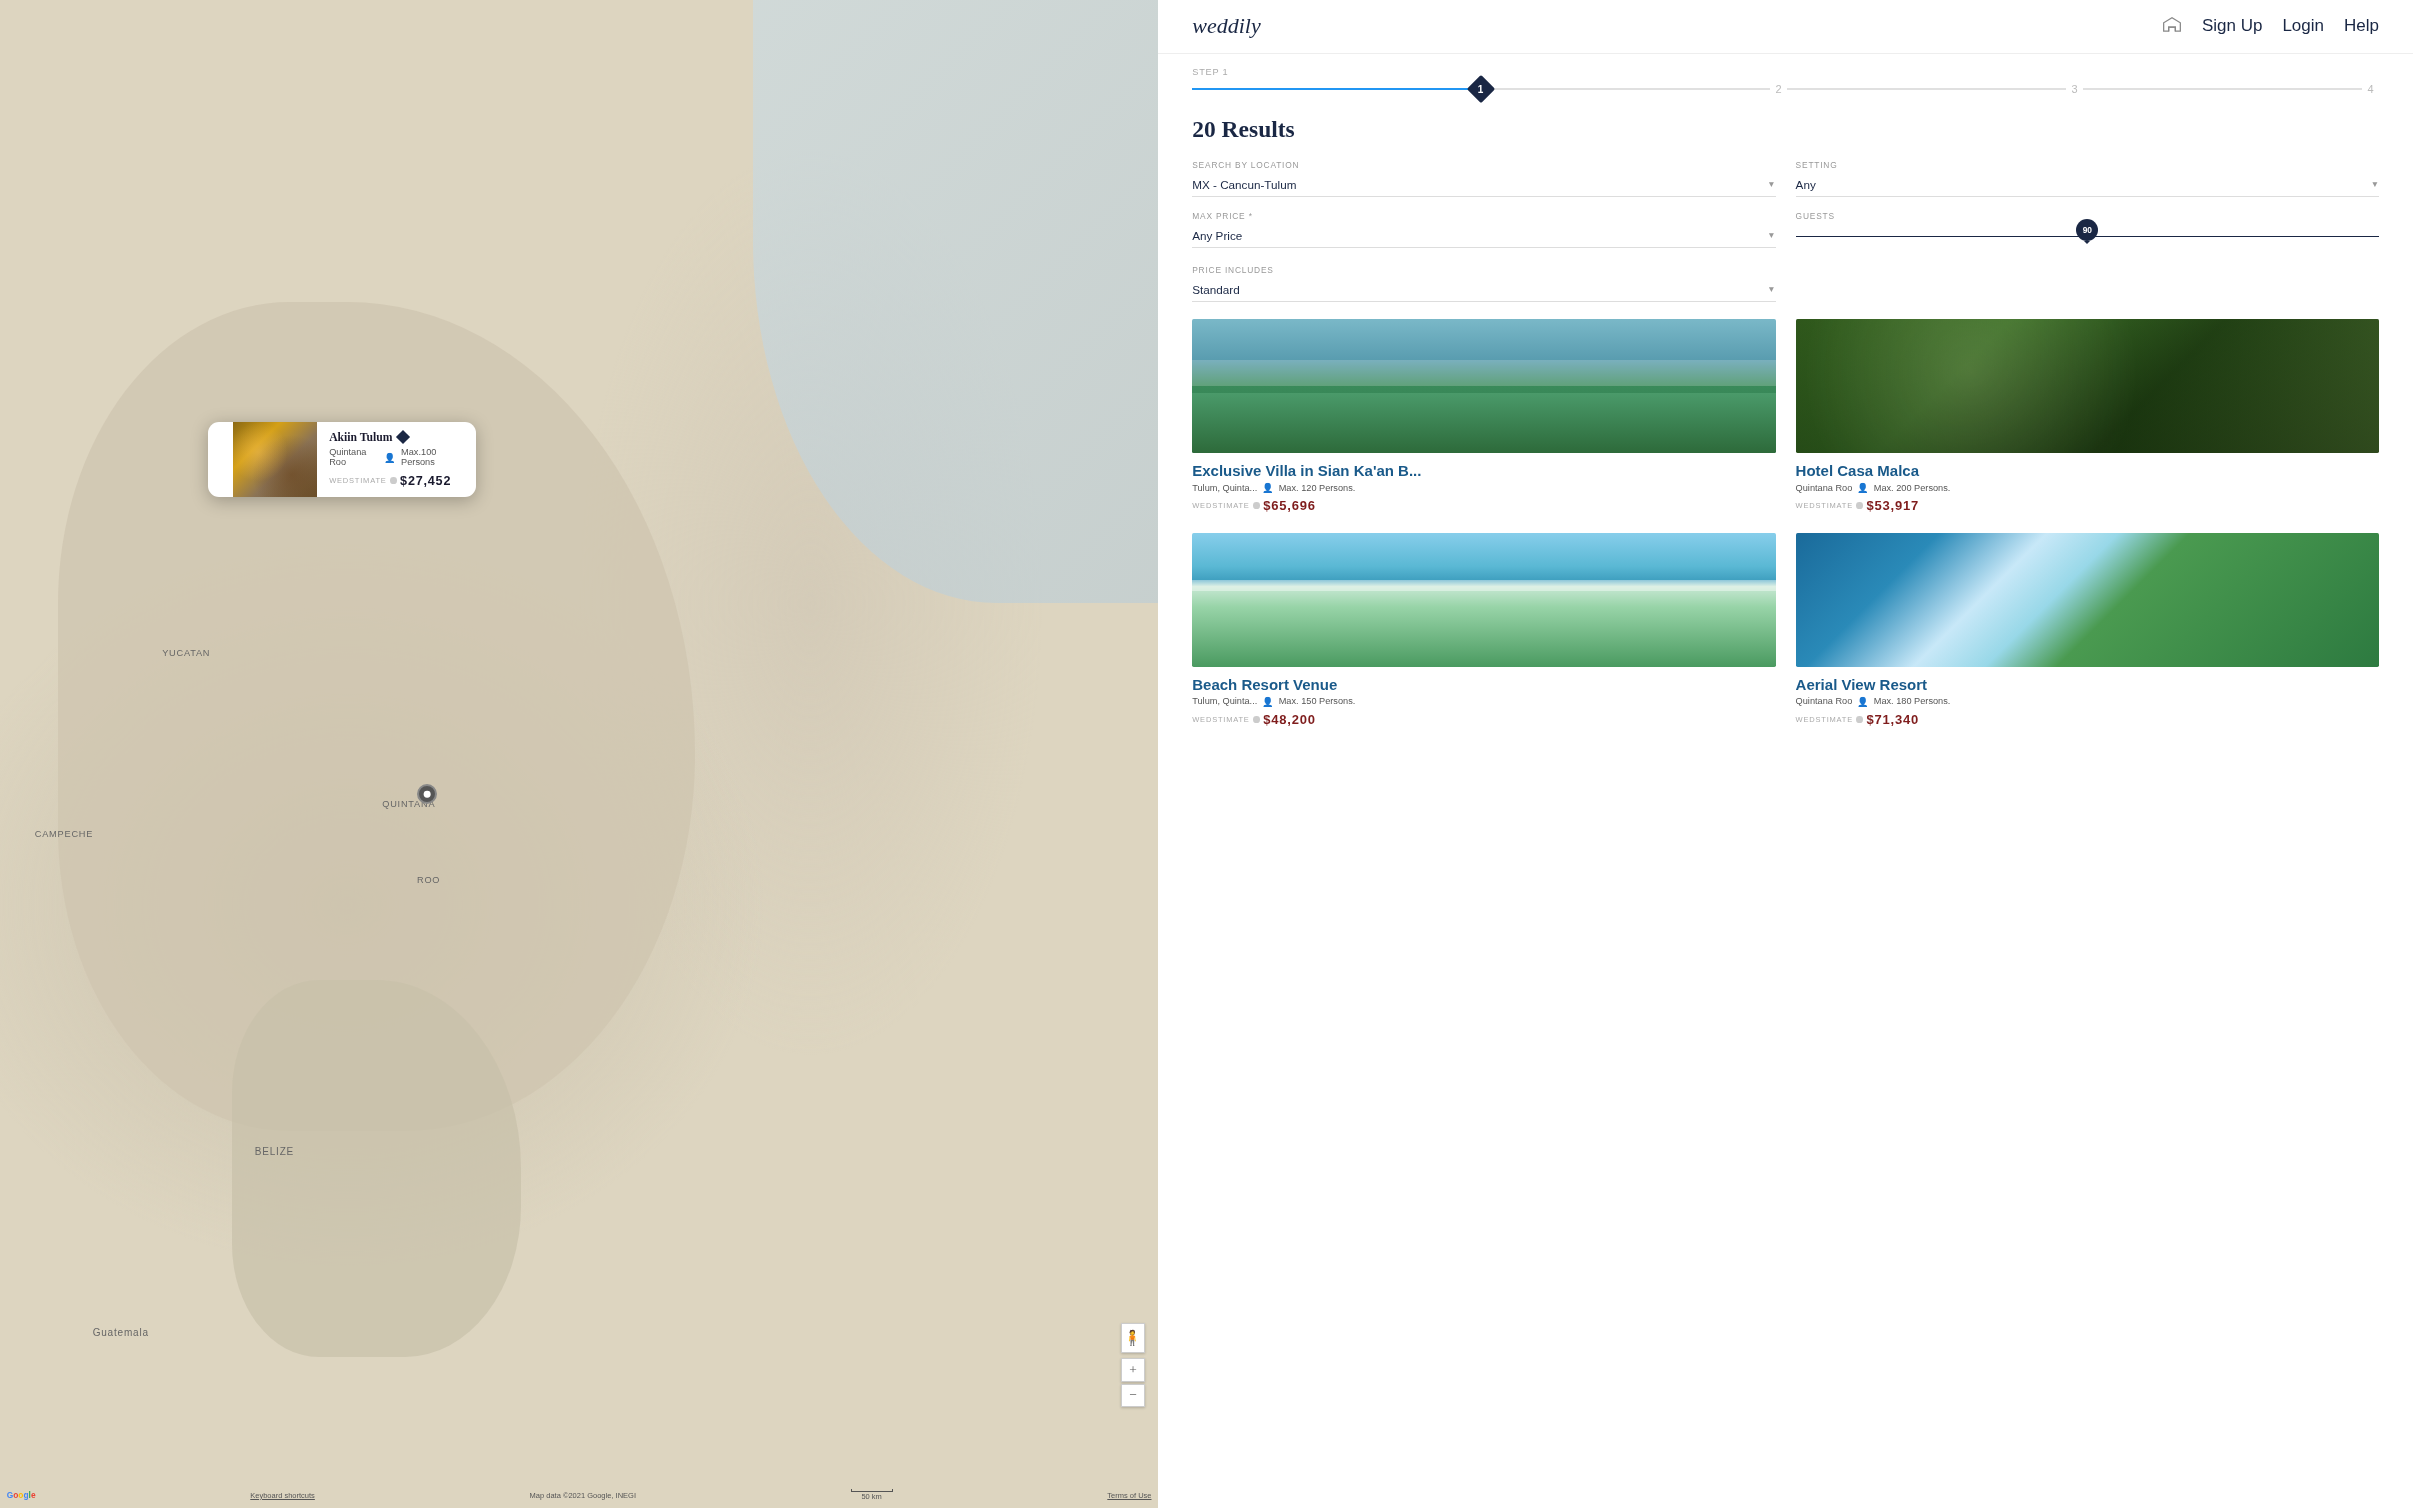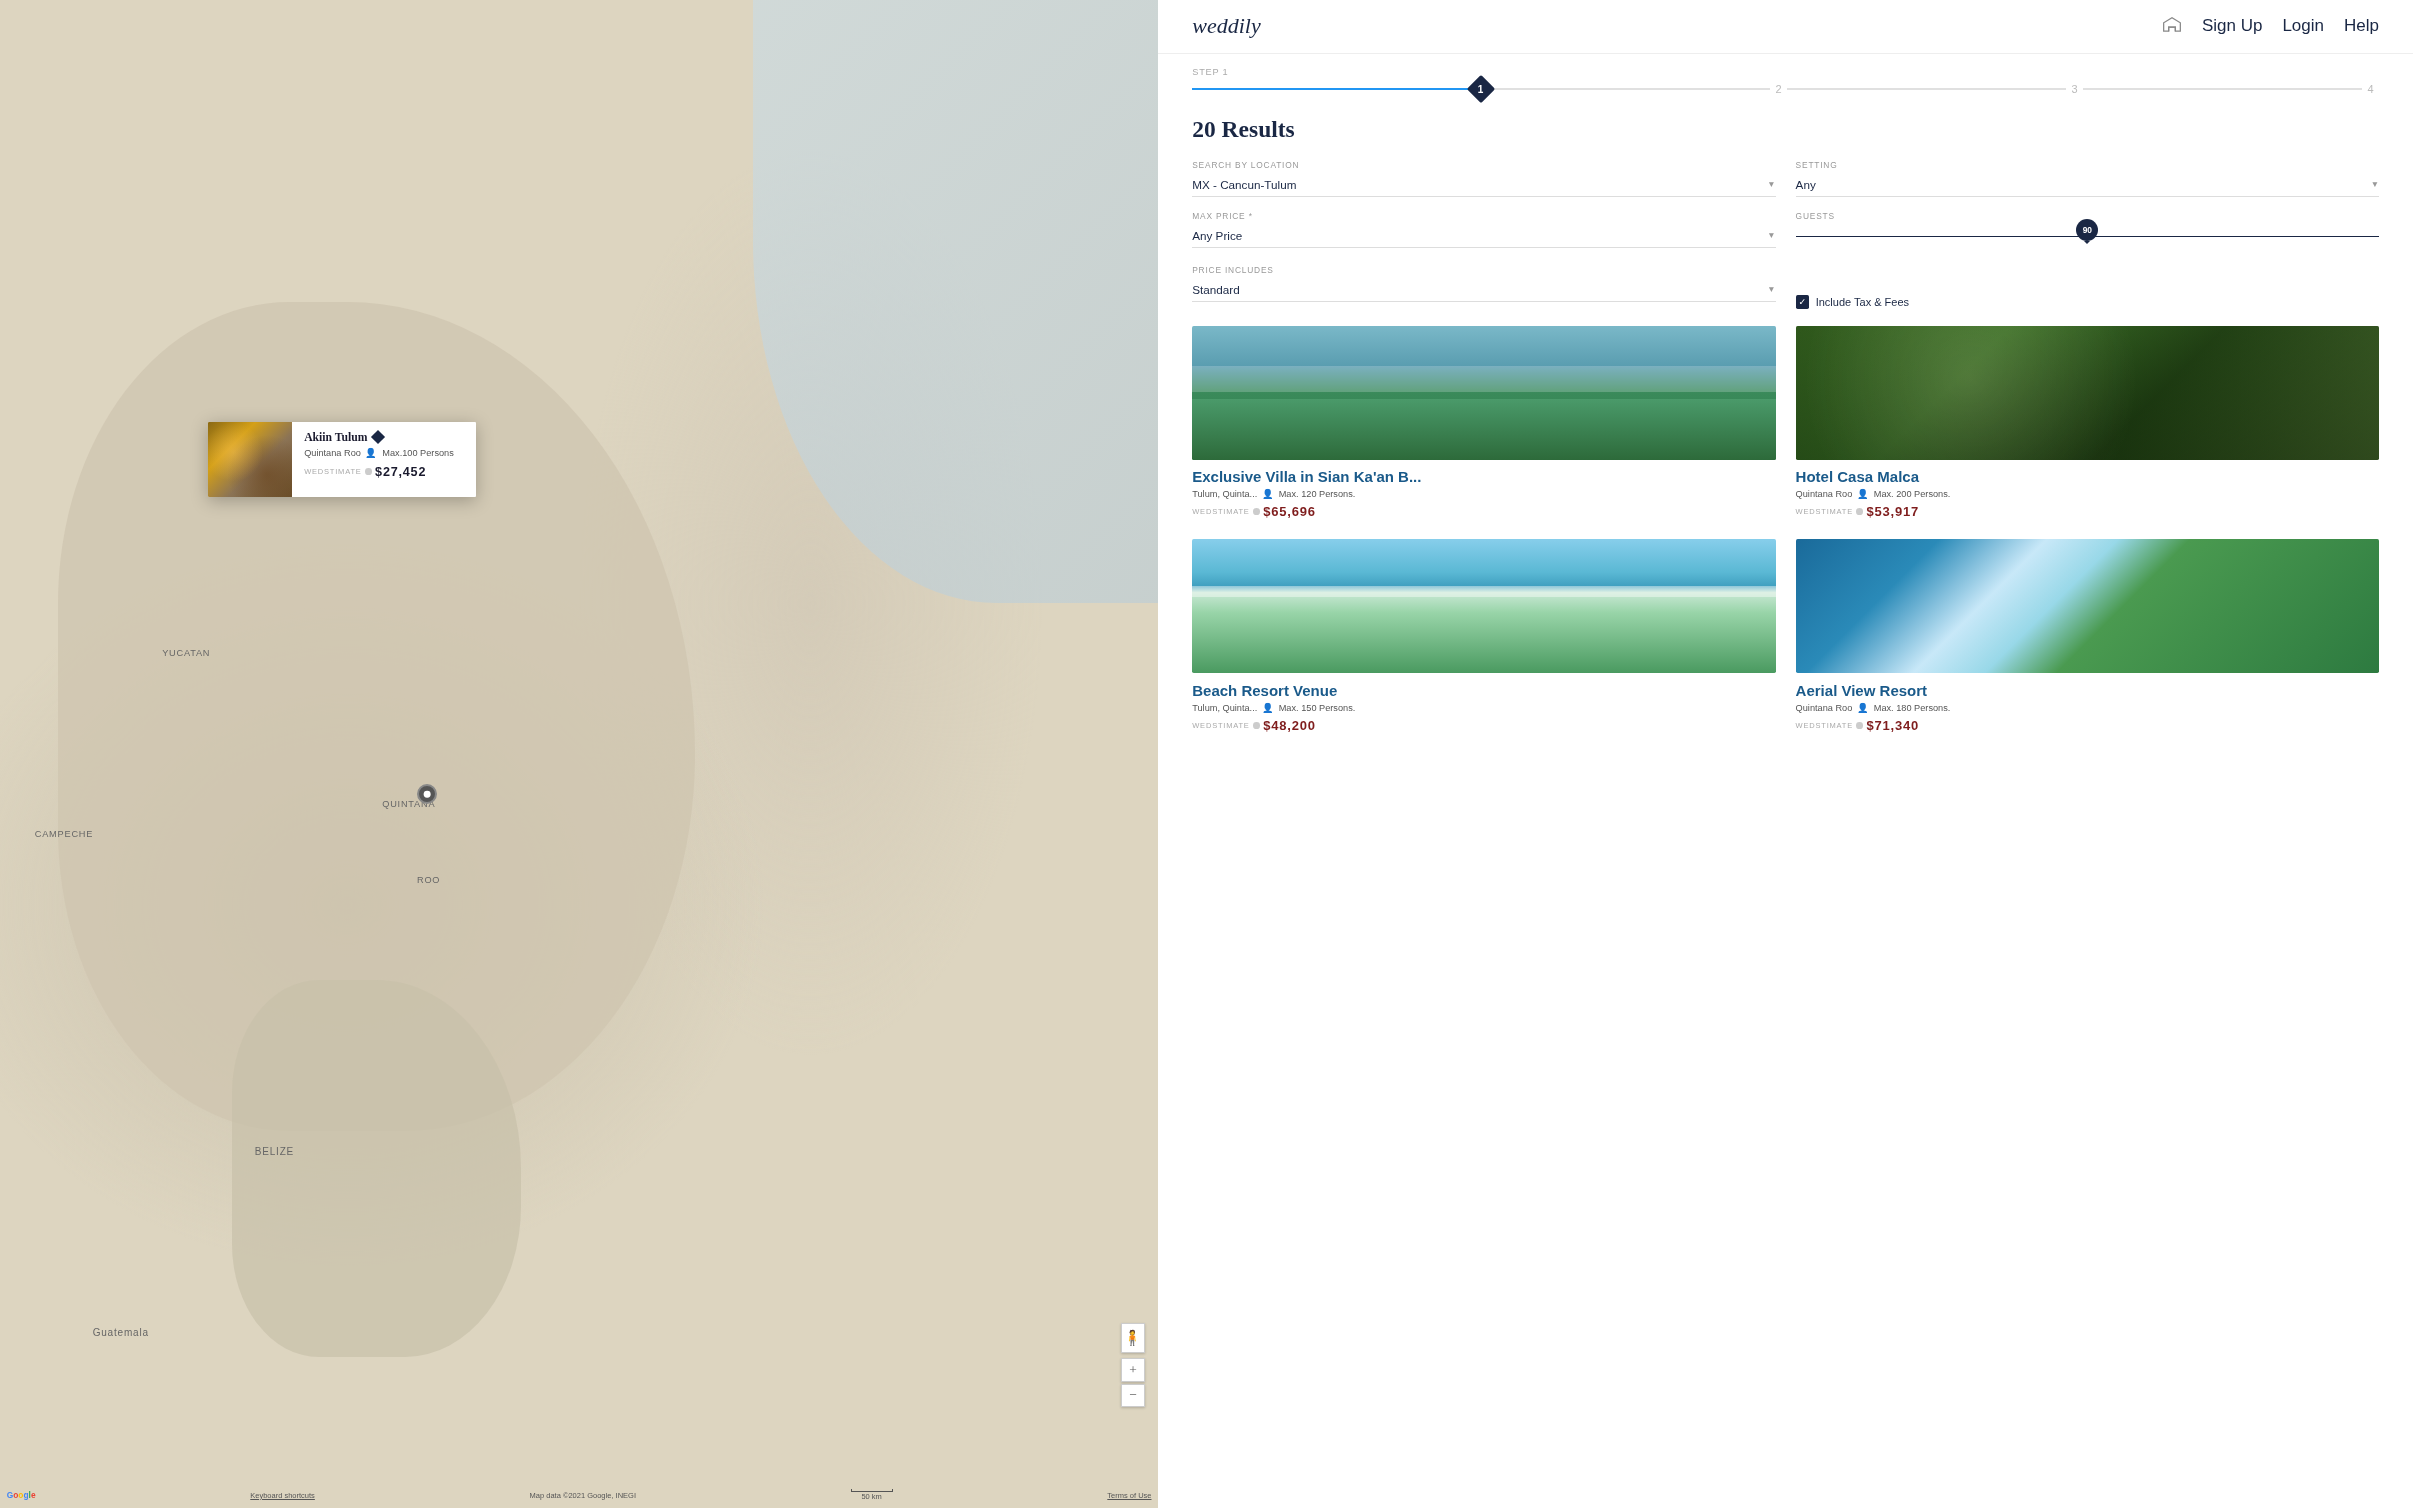--- a/index.html
+++ b/index.html
@@ -59,26 +59,27 @@
       text-transform: uppercase;
       font-weight: 400;
     }
 
     
     .map-popup {
       position: absolute;
       top: 28%;
       left: 18%;
       background: white;
-      border-radius: 1px;
+      border-radius: 11px;
       box-shadow: 0 3.4px 17px rgba(0,0,0,0.25);
       display: flex;
       overflow: hidden;
       width: 268px;
       z-index: 10;
+      padding-left: 25px;
     }
     .map-popup-img {
       width: 84px;
       height: 75px;
       background: linear-gradient(135deg, #8B6914 0%, #D4A017 30%, #8B7355 60%, #6B4F2A 100%);
       flex-shrink: 0;
       position: relative;
       overflow: hidden;
     }
     .map-popup-img::after {
@@ -741,27 +742,20 @@
     <div class="filters-row2">
 
       <div class="filter-group">
         <div class="filter-label">PRICE INCLUDES</div>
         <div class="filter-select">
           <span class="filter-value">Standard</span>
           <span class="chevron-down">▼</span>
         </div>
       </div>
 
-      <div class="filter-group">
-        <div style="height:20px;"></div>
-        <div class="checkbox-group">
-          <div class="custom-checkbox"></div>
-          <span class="checkbox-label">Include Tax &amp; Fees</span>
-        </div>
-      </div>
     </div>
 
     <div class="venues-grid">
 
       <div class="venue-card">
         <div class="venue-img">
           <div class="img-sian-kaan"></div>
         </div>
         <div class="venue-name">Exclusive Villa in Sian Ka'an B...</div>
         <div class="venue-meta">

